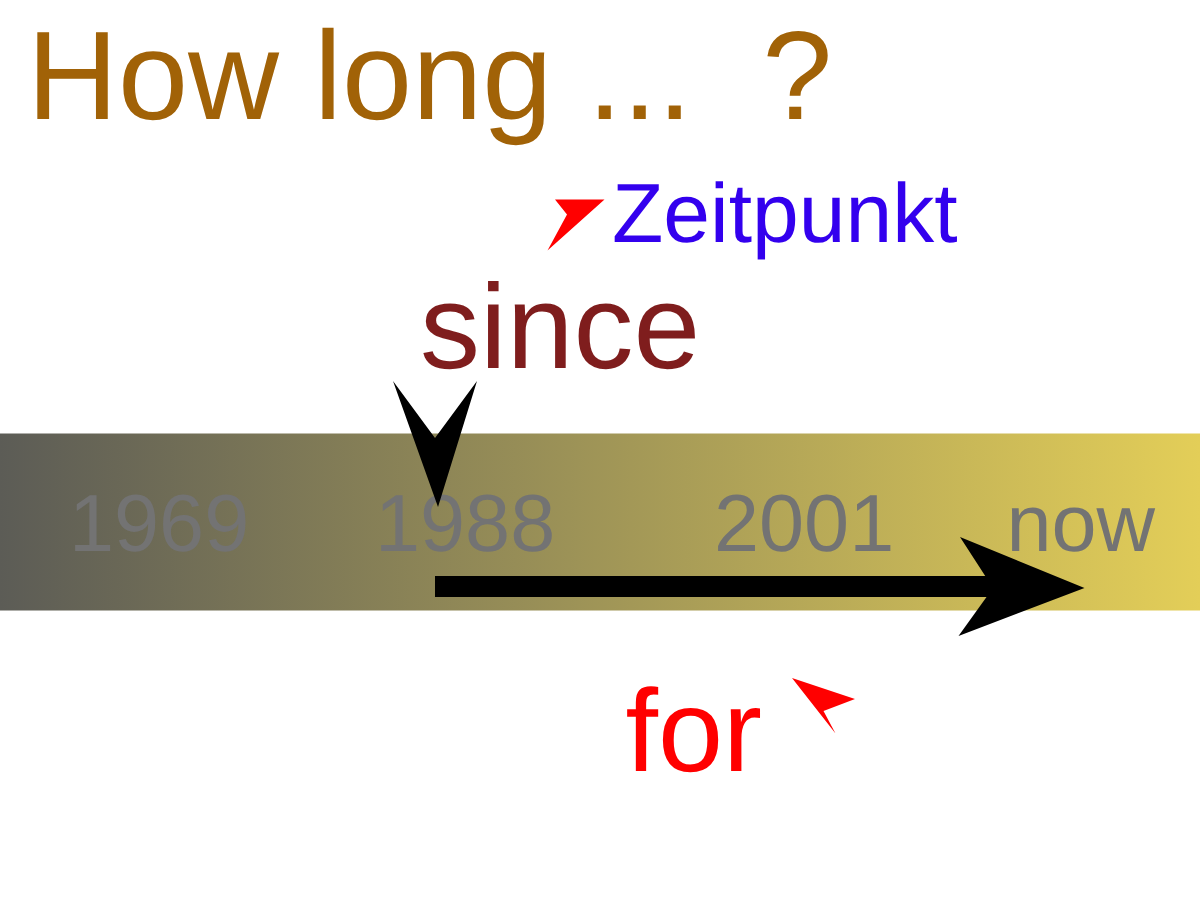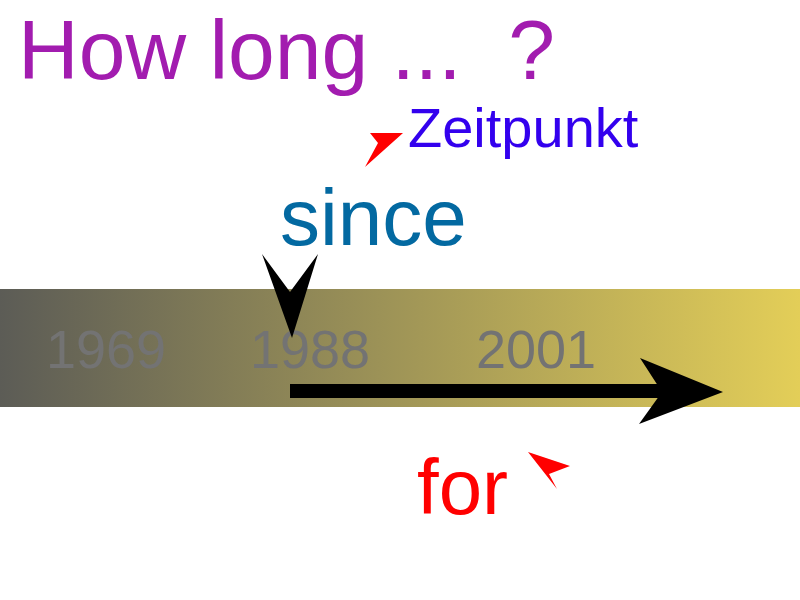--- a/index.html
+++ b/index.html
@@ -20,45 +20,45 @@
     position: absolute;
     white-space: pre;
     line-height: 1;
   }
 
   
   #title {
     left: 18px;
     top: 8px;
     font-size: 84px;
-    color: #a21caf;
+    color: #a16207;
     letter-spacing: 0px;
   }
 
   
   #since {
     left: 280px;
     top: 178px;
     font-size: 80px;
-    color: #0369a1;
+    color: #7f1d1d;
   }
 
   
   #for {
     left: 417px;
     top: 404px;
     font-size: 78px;
     color: #ff0000;
     margin-top: 44px;
   }
 
   
   #zeitpunkt {
     left: 408px;
-    top: 100px;
+    top: 114px;
     font-size: 56px;
     color: #3300ee;
   }
   #zeitraum {
     left: 561px;
     top: 472px;
     font-size: 56px;
     color: #3300ee;
   }
 
@@ -95,20 +95,21 @@
 </head>
 <body>
 
 <div id="stage" style="width: 800px; height: 600px; background: rgb(255, 255, 255);">
 
   <div id="timeline-bar" style="background: linear-gradient(to right, rgb(92, 92, 86) 0%, rgb(227, 206, 88) 100%);"></div>
 
   <div class="txt year" id="year-1969">1969</div>
   <div class="txt year" id="year-1989">1988</div>
   <div class="txt year" id="year-2009">2001</div>
+  <div class="txt year" id="label-now">now</div>
 
   <svg class="overlay" viewBox="0 0 800 600">
 
     <polygon points="262,254 290,292 318,254 292,338" fill="#000000"></polygon>
 
     <g>
       <rect x="290" y="384" width="372" height="14" fill="#000000"></rect>
       <polygon points="640,358 723,392 639,424 662,392" fill="#000000"></polygon>
     </g>
 

